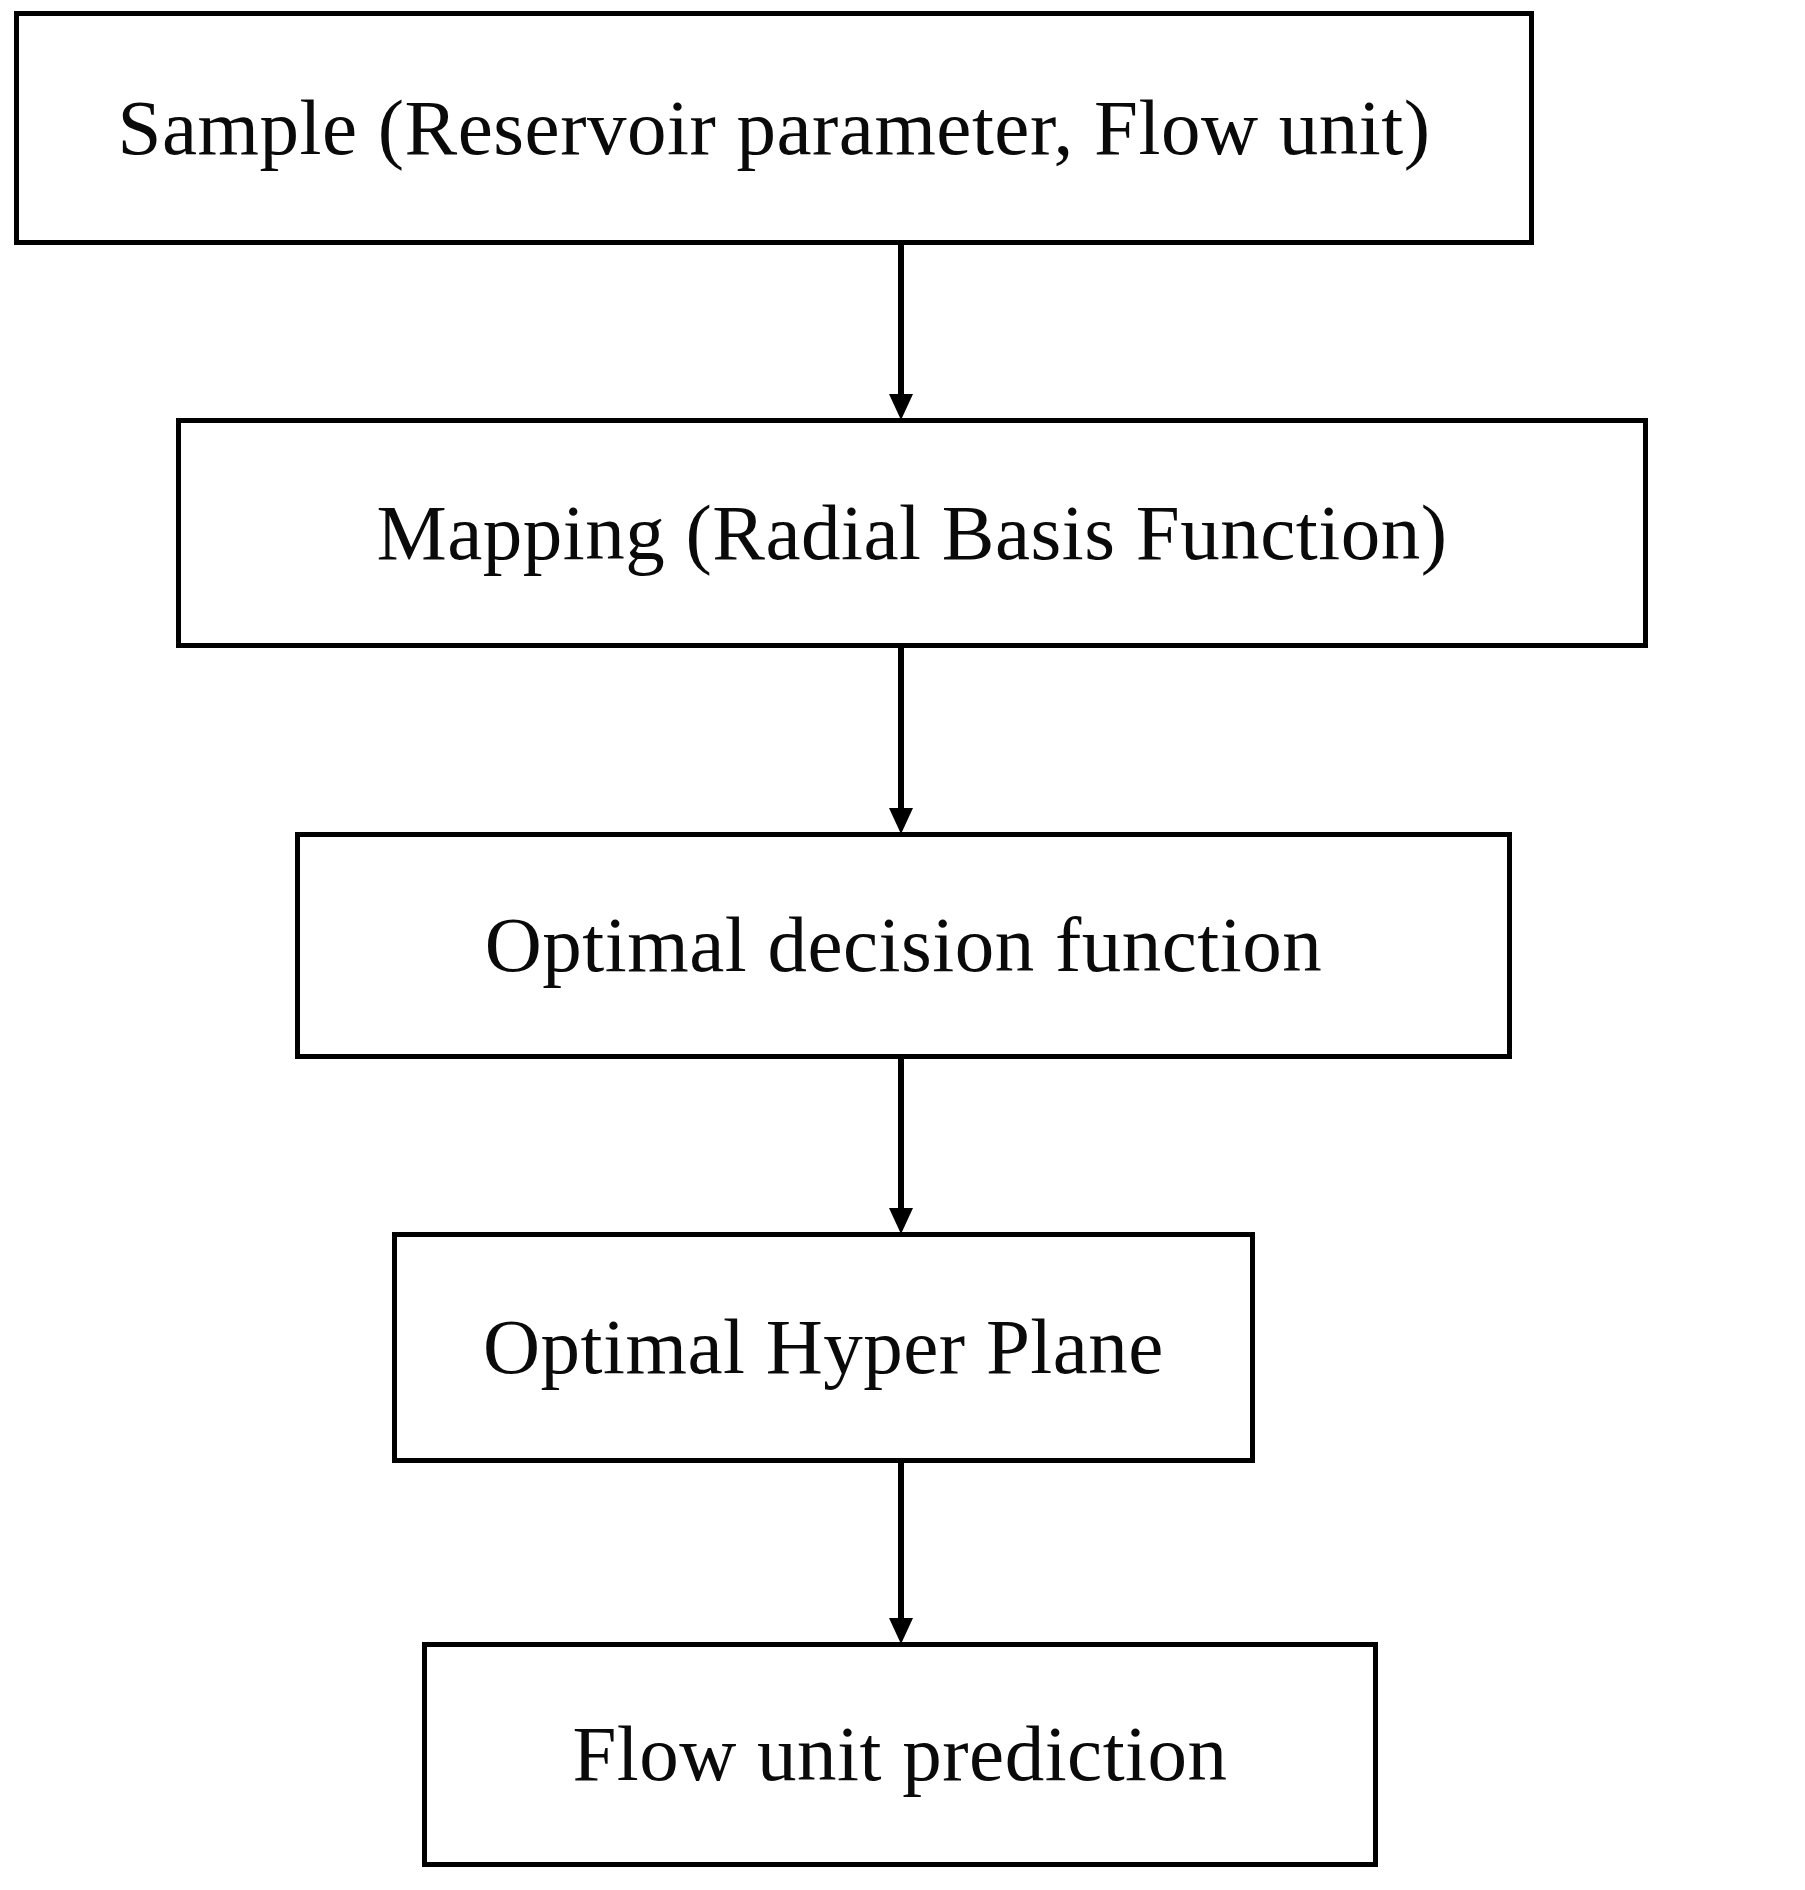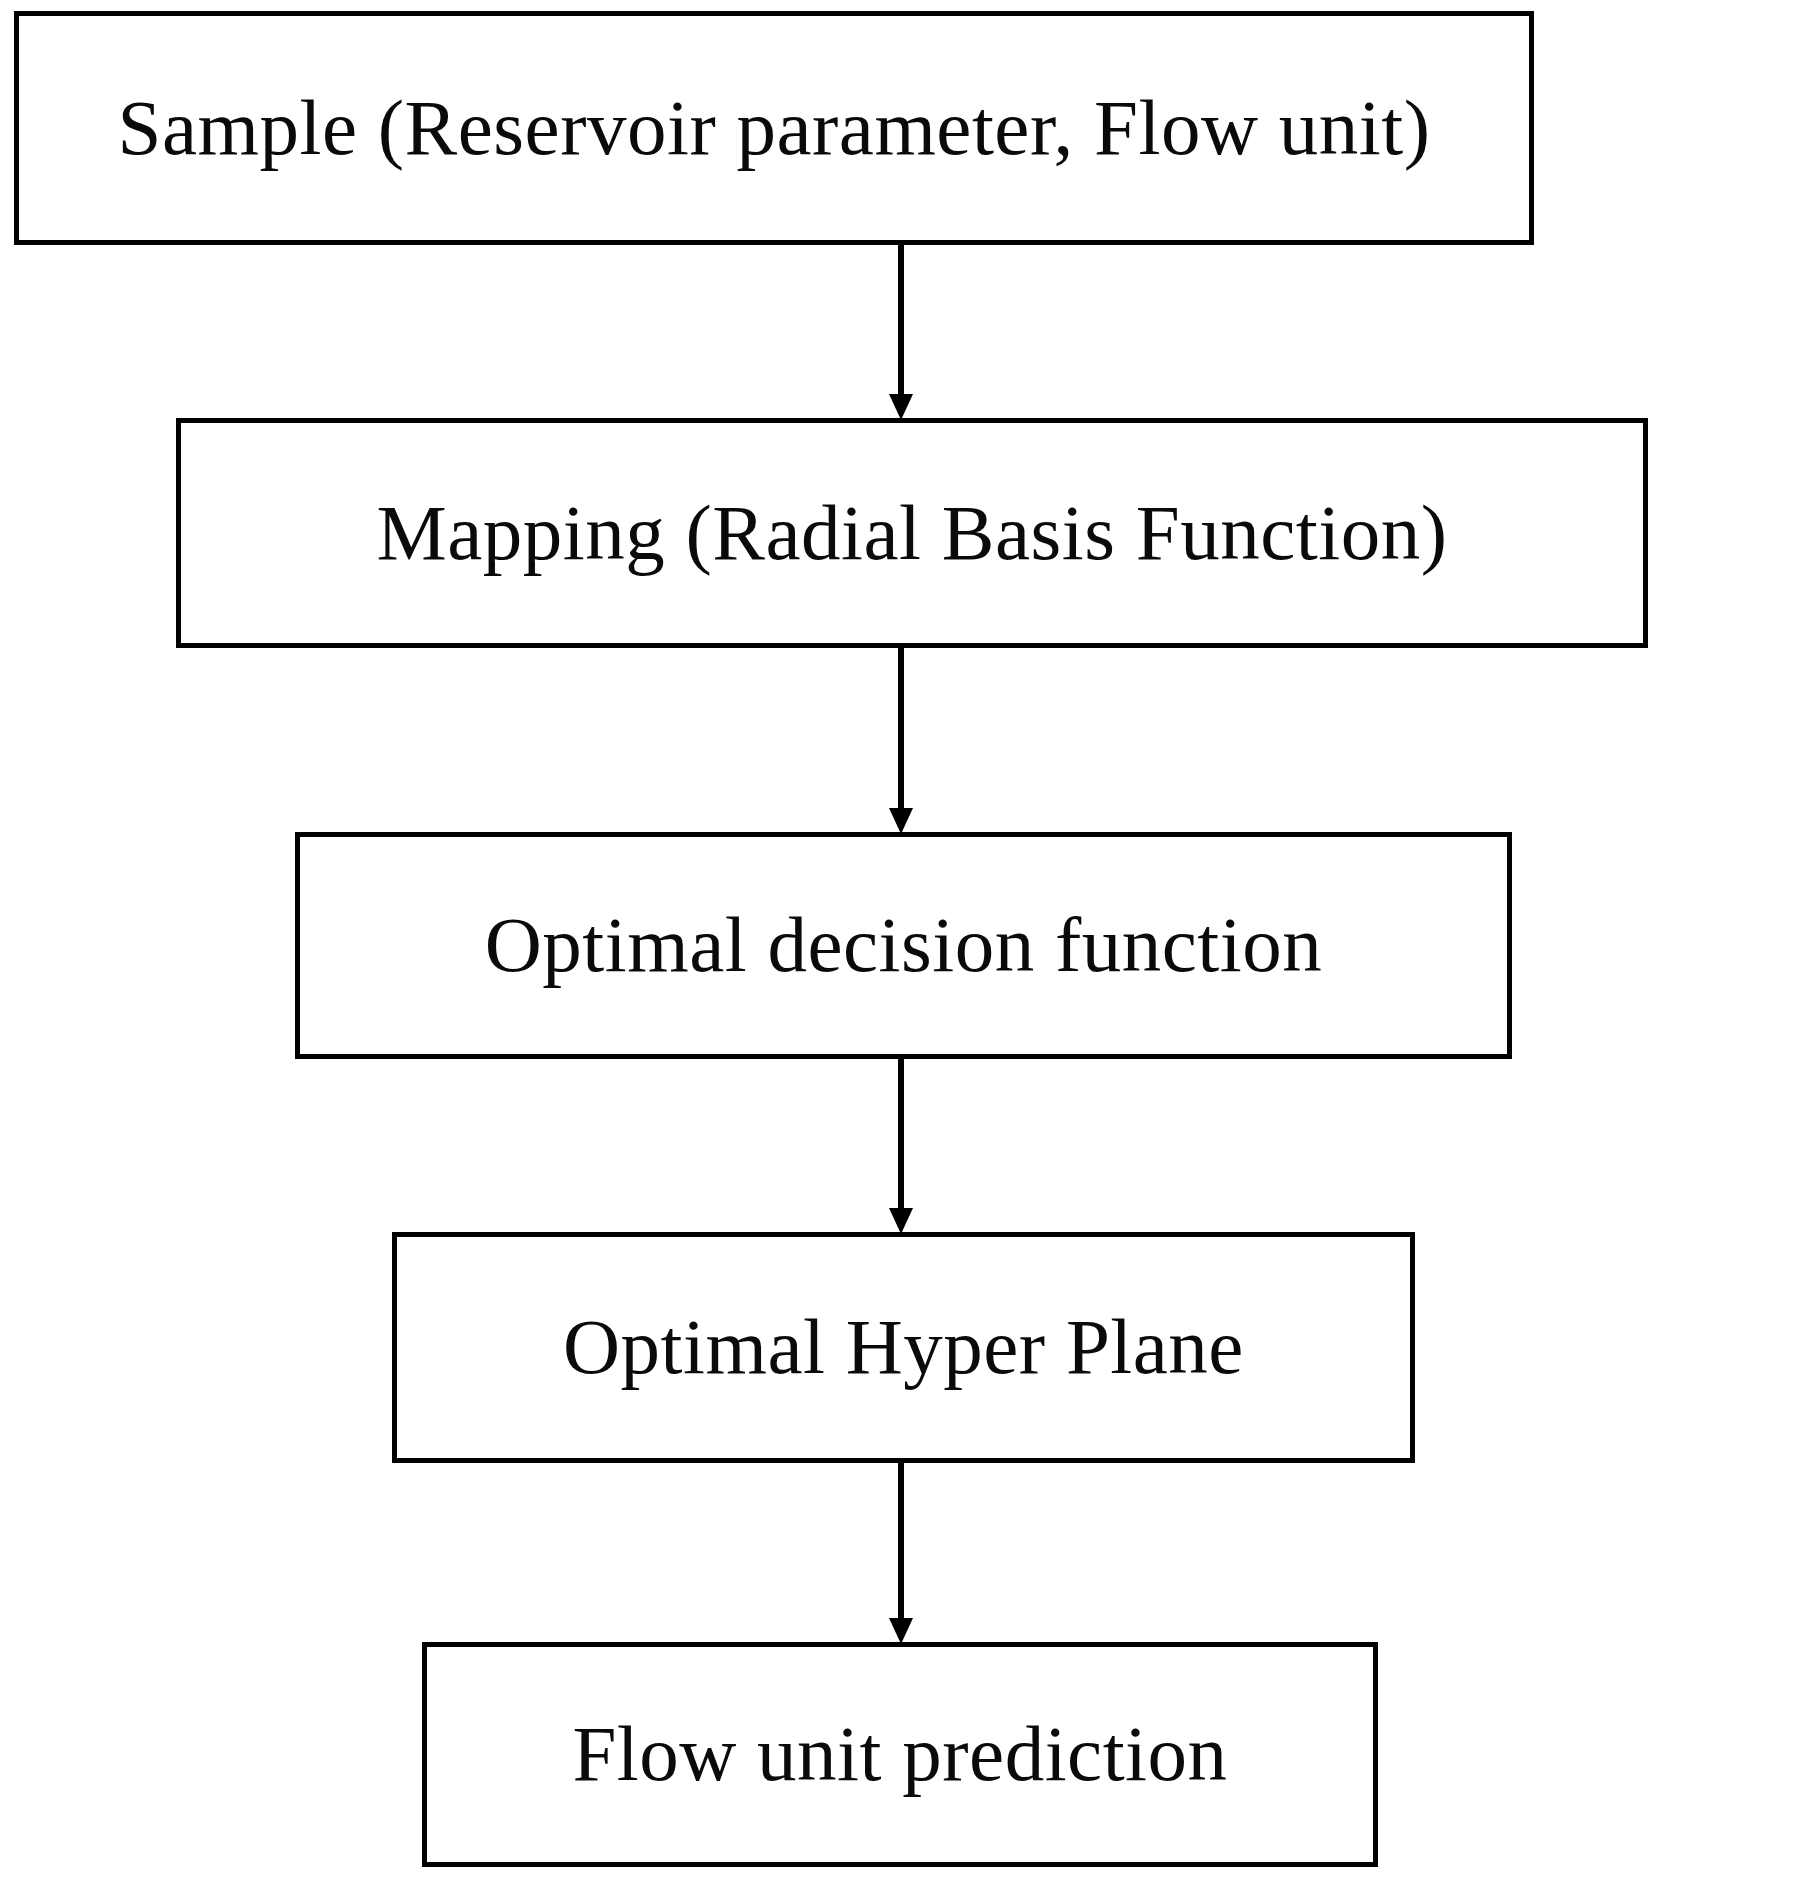--- a/index.html
+++ b/index.html
@@ -33,21 +33,21 @@
     color: #0a0a0a;
     line-height: 1.05;
     white-space: nowrap;
     letter-spacing: 0.5px;
   }
 
   
   #node-sample      { left: 14px;  top: 11px;   width: 1520px; height: 234px; }
   #node-mapping     { left: 168px; top: 418px;  width: 1472px; height: 230px; margin-left: 8px; }
   #node-decision    { left: 295px; top: 832px;  width: 1217px; height: 227px; }
-  #node-hyperplane  { left: 392px; top: 1232px; width: 1023px; height: 231px; }
+  #node-hyperplane  { left: 392px; top: 1232px; width: 863px; height: 231px; }
   #node-prediction  { left: 422px; top: 1642px; width: 956px;  height: 225px; }
 
   #node-sample .node-label     { font-size: 79px; }
   #node-mapping .node-label    { font-size: 79px; }
   #node-decision .node-label   { font-size: 79px; }
   #node-hyperplane .node-label { font-size: 79px; }
   #node-prediction .node-label { font-size: 79px; }
 
   
   .connector {

